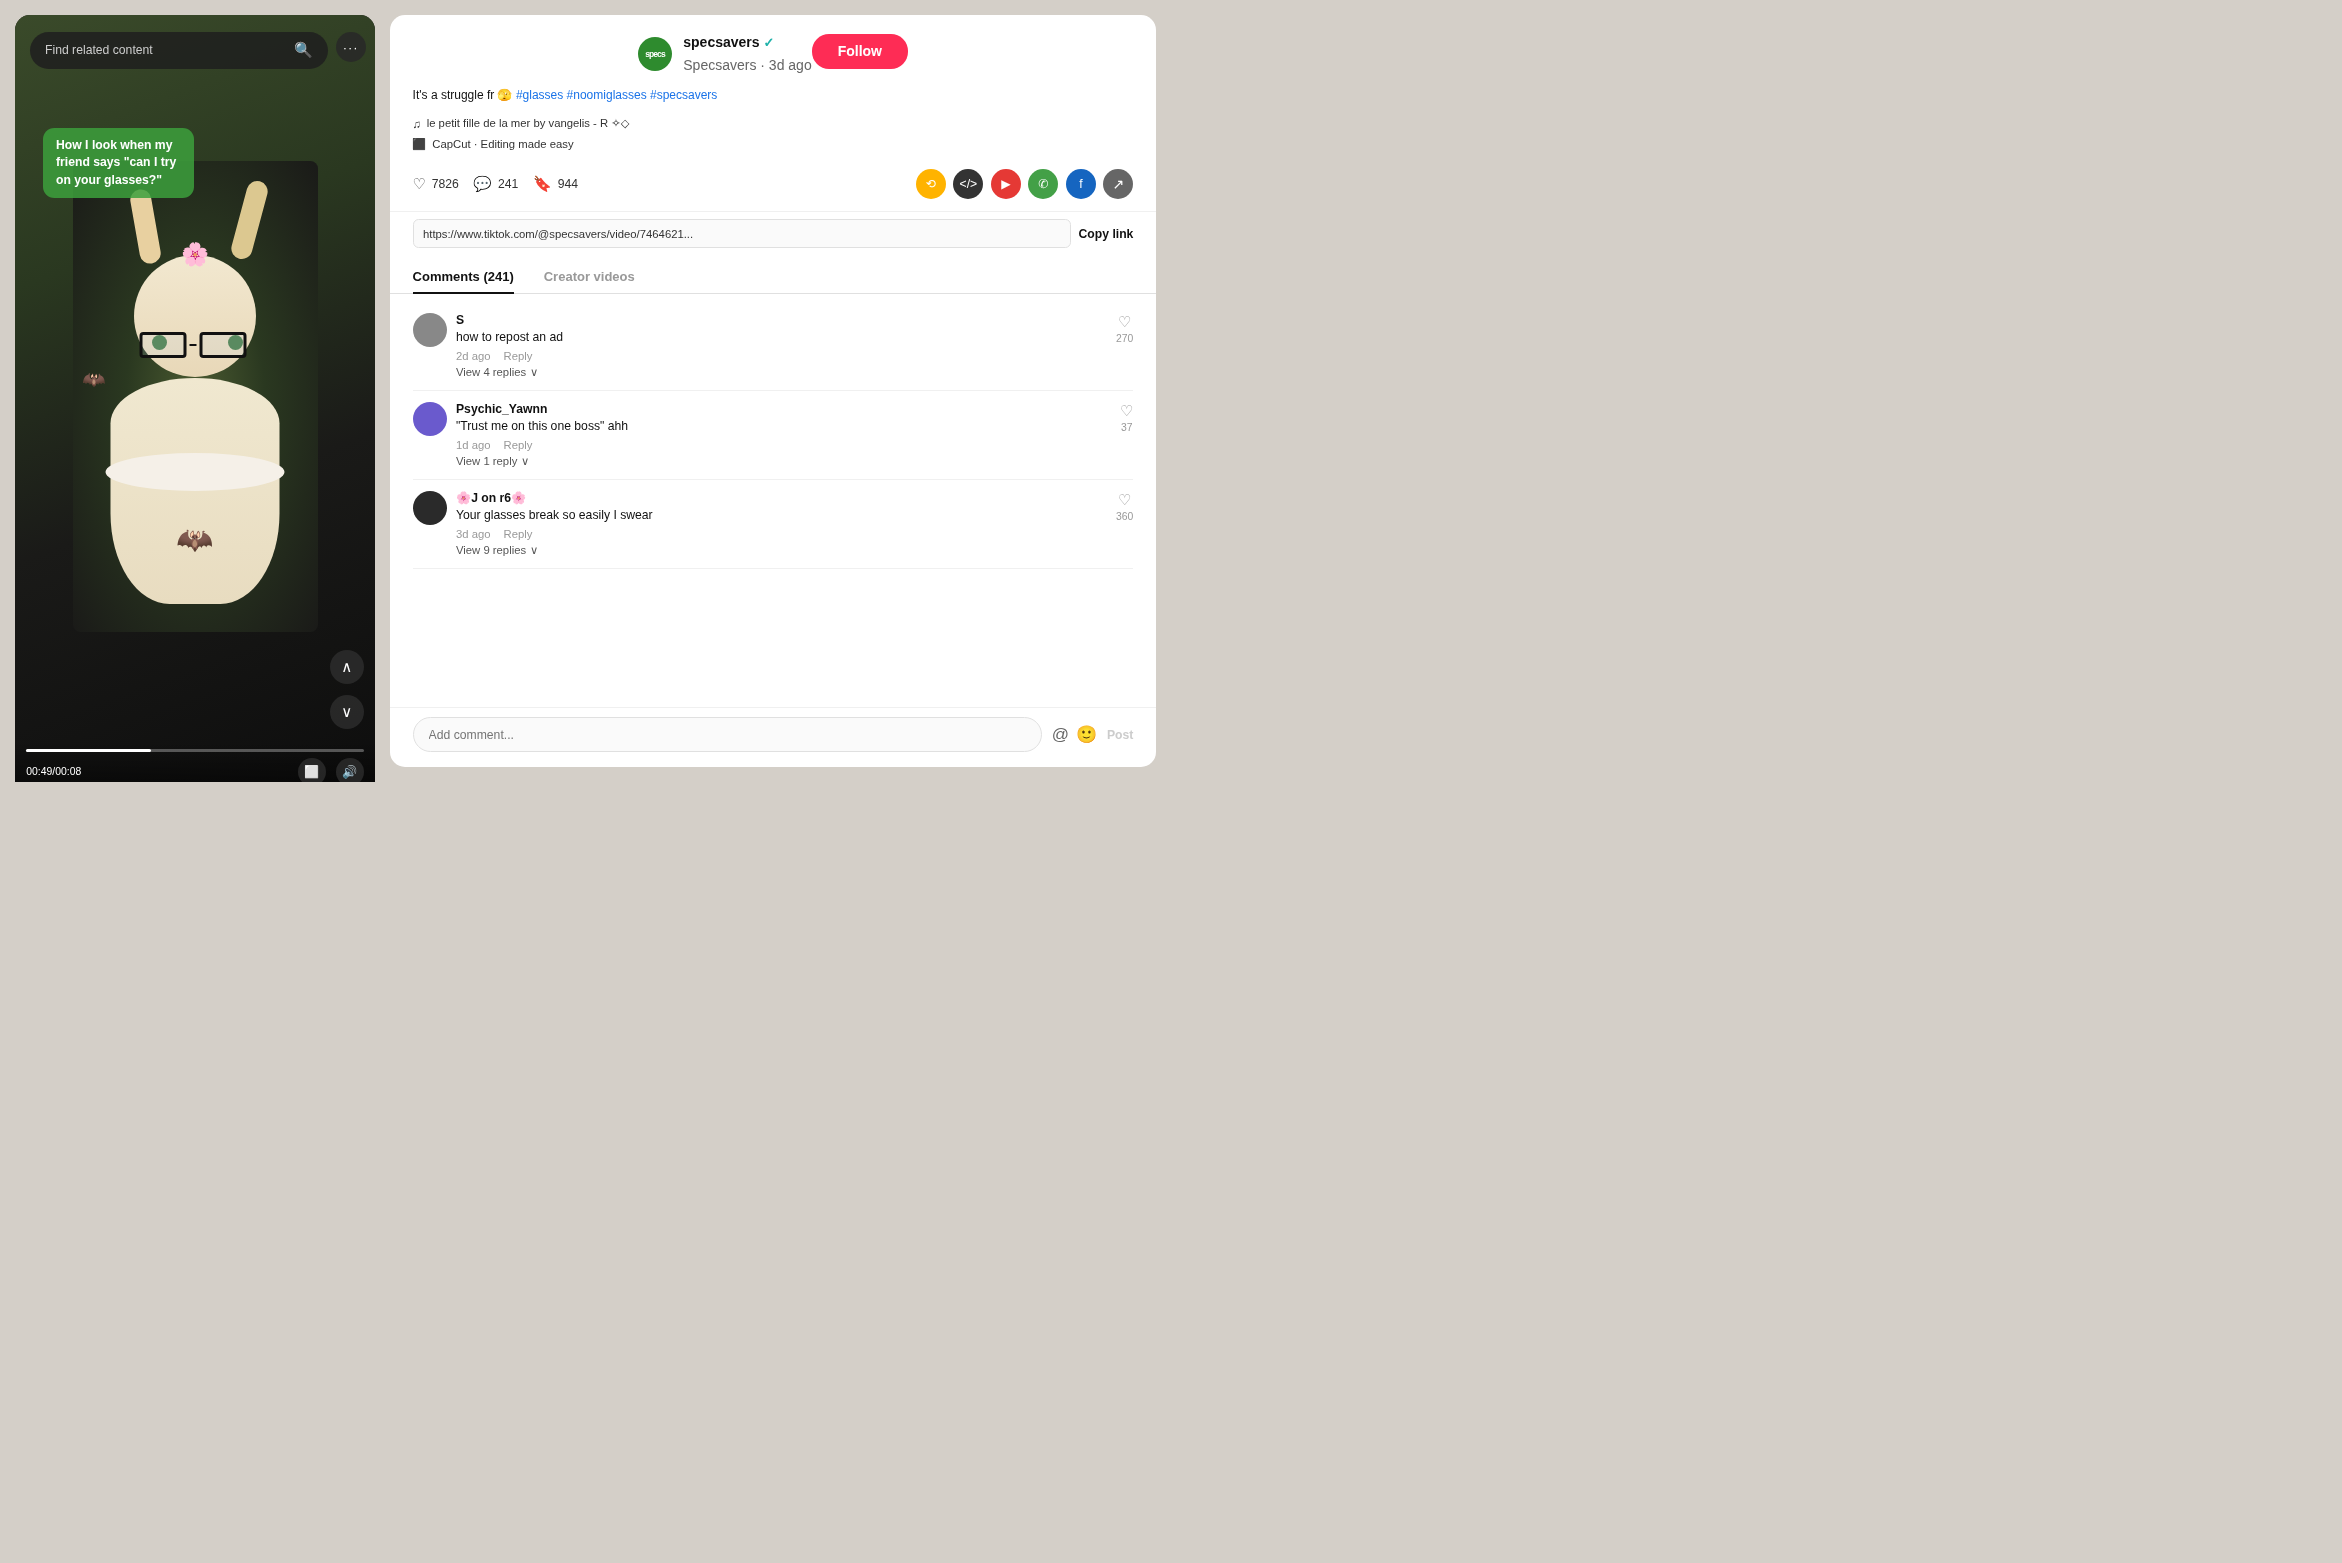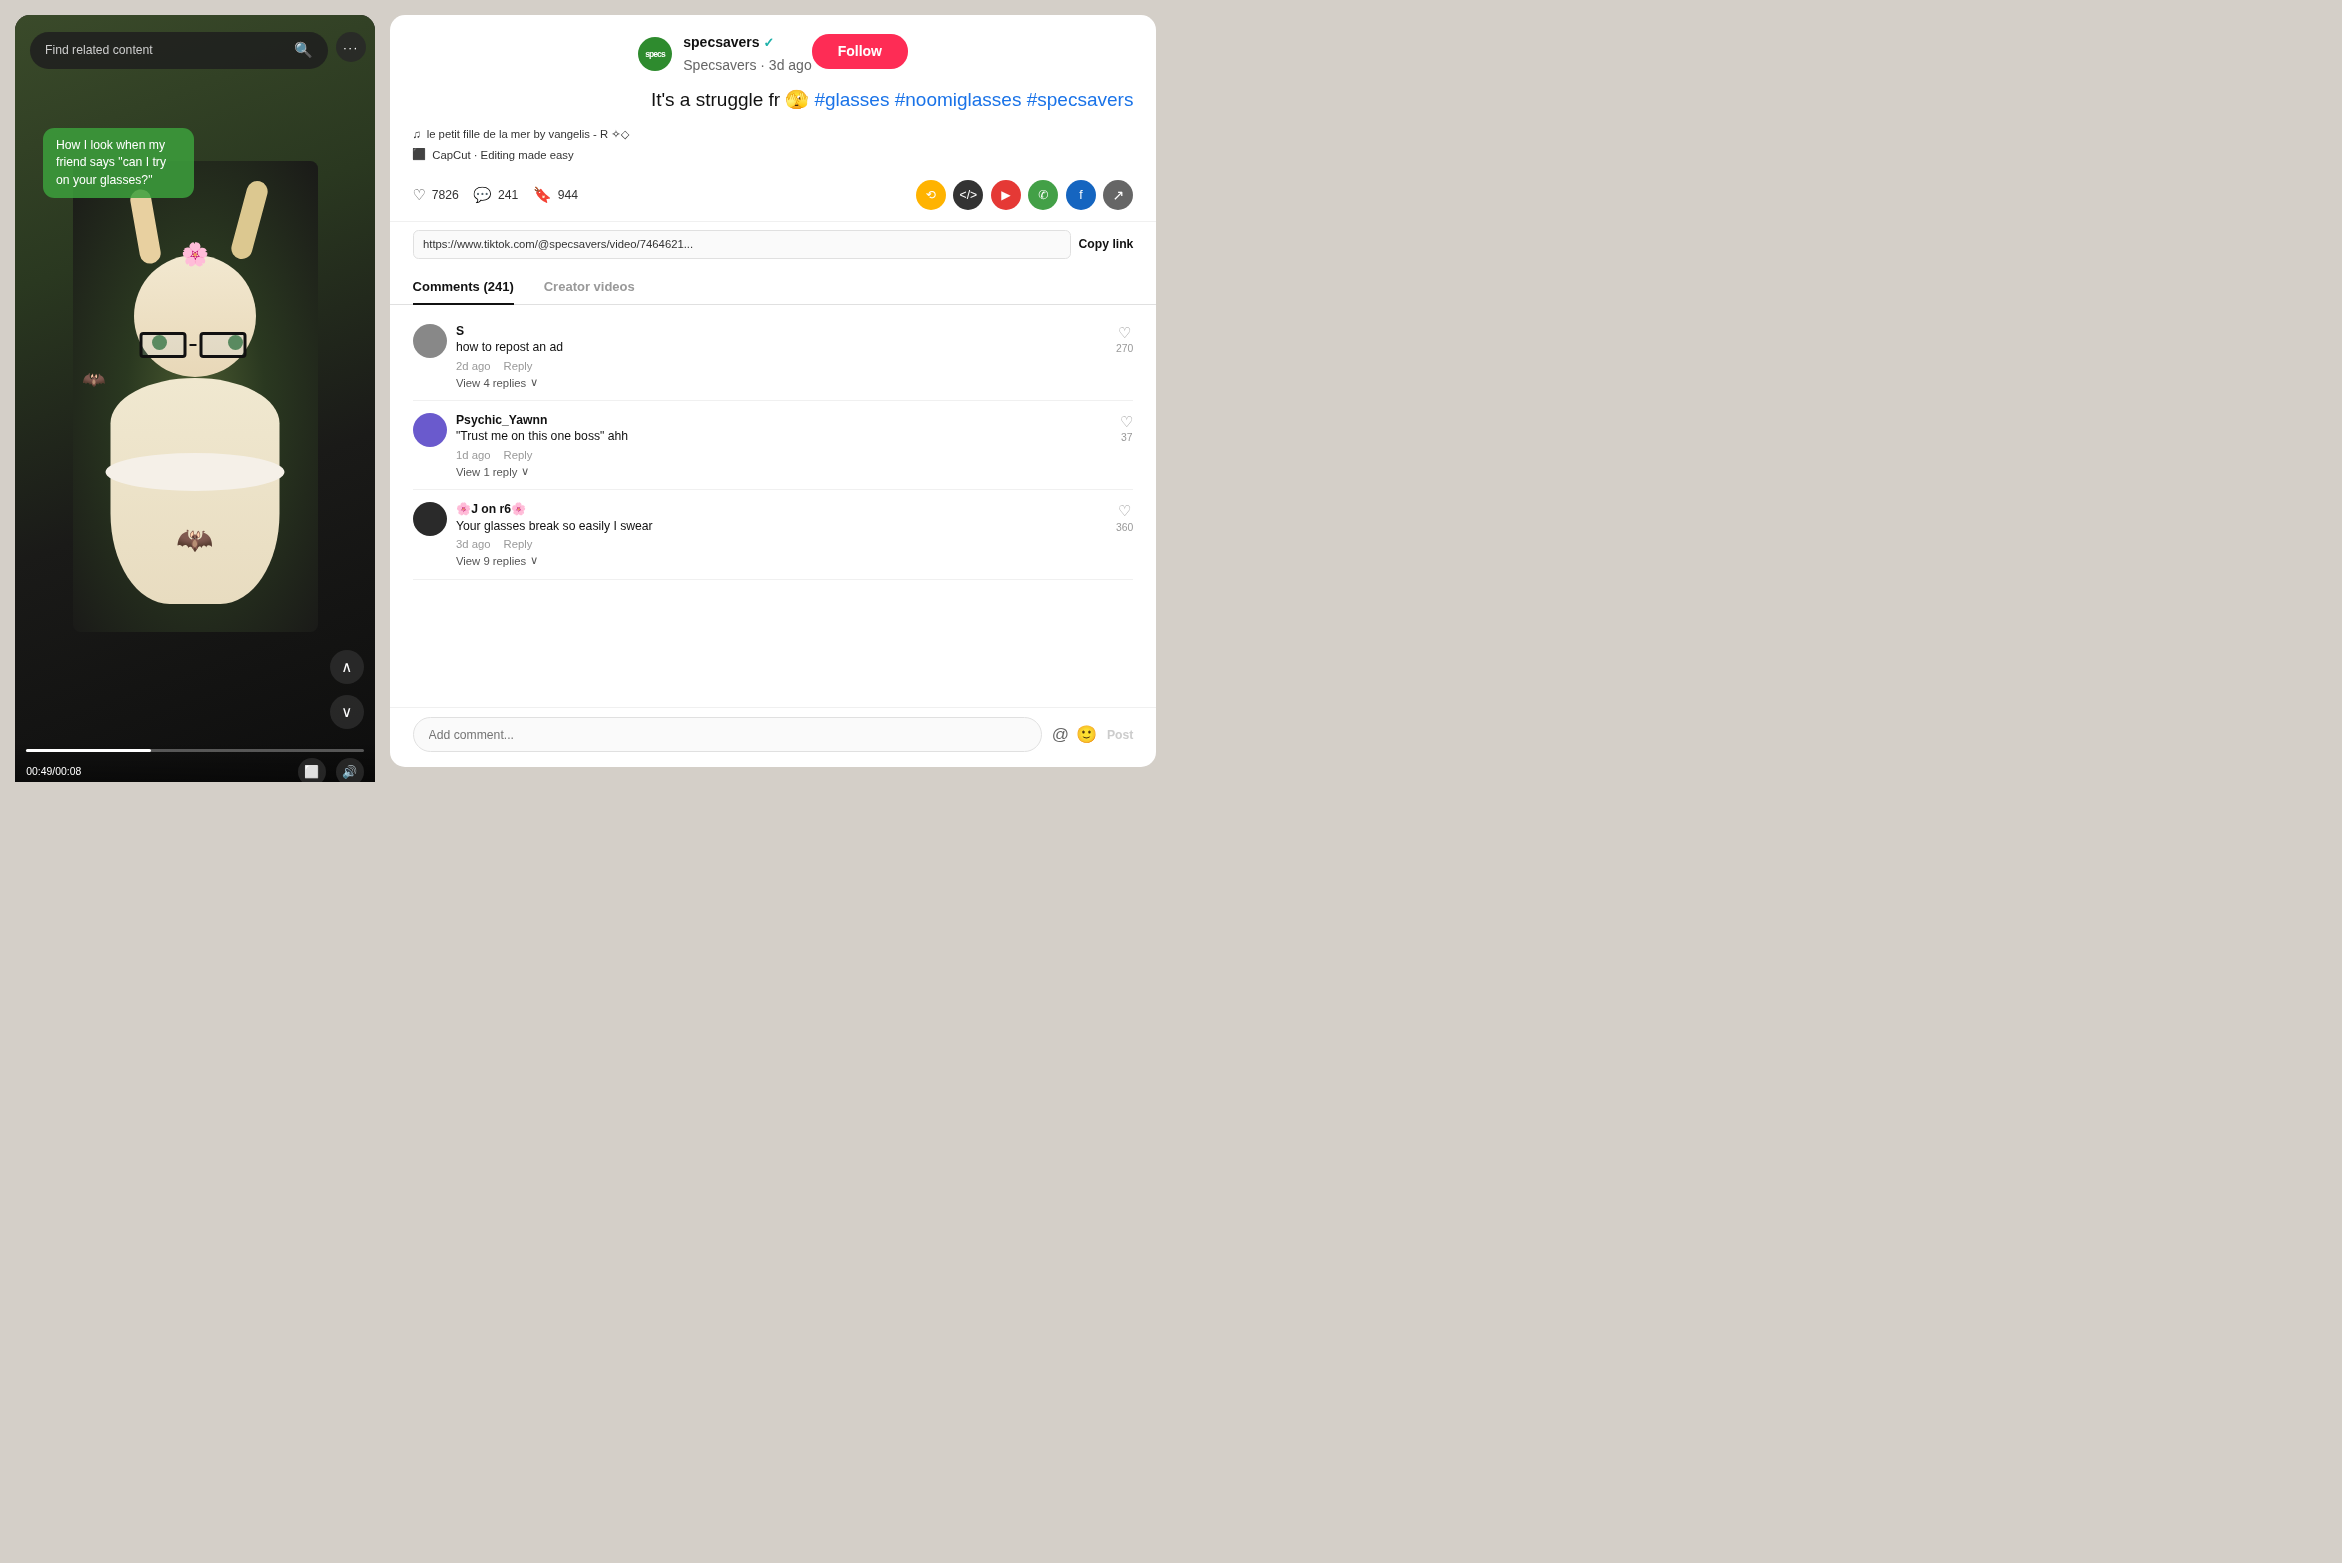--- a/index.html
+++ b/index.html
@@ -84,21 +84,21 @@
 
     .text-bubble {
       position: absolute;
       top: 113px;
       left: 28px;
       background: rgba(60, 160, 60, 0.85);
       border-radius: 11.3px;
       padding: 9.4px 13px;
       color: #fff;
       font-size: 12.2px;
-      font-weight: 400;
+      font-weight: 700;
       line-height: 1.4;
       max-width: 151px;
       z-index: 5;
     }
 
     
     .nav-up, .nav-down {
       position: absolute;
       right: 11.3px;
       width: 34px;
@@ -223,24 +223,23 @@
       border-radius: 17px;
       padding: 9.4px 26px;
       font-size: 14px;
       font-weight: 700;
       cursor: pointer;
     }
 
     
     .post-caption {
       padding: 0 22.6px 9.4px;
-      font-size: 19px;
+      font-size: 12px;
       color: #111;
       line-height: 1.5;
-      text-align: right;
     }
     .caption-hashtag {
       color: #1a73e8;
     }
     .post-music {
       padding: 3.8px 22.6px;
       font-size: 11.3px;
       color: #333;
       display: flex;
       align-items: center;

